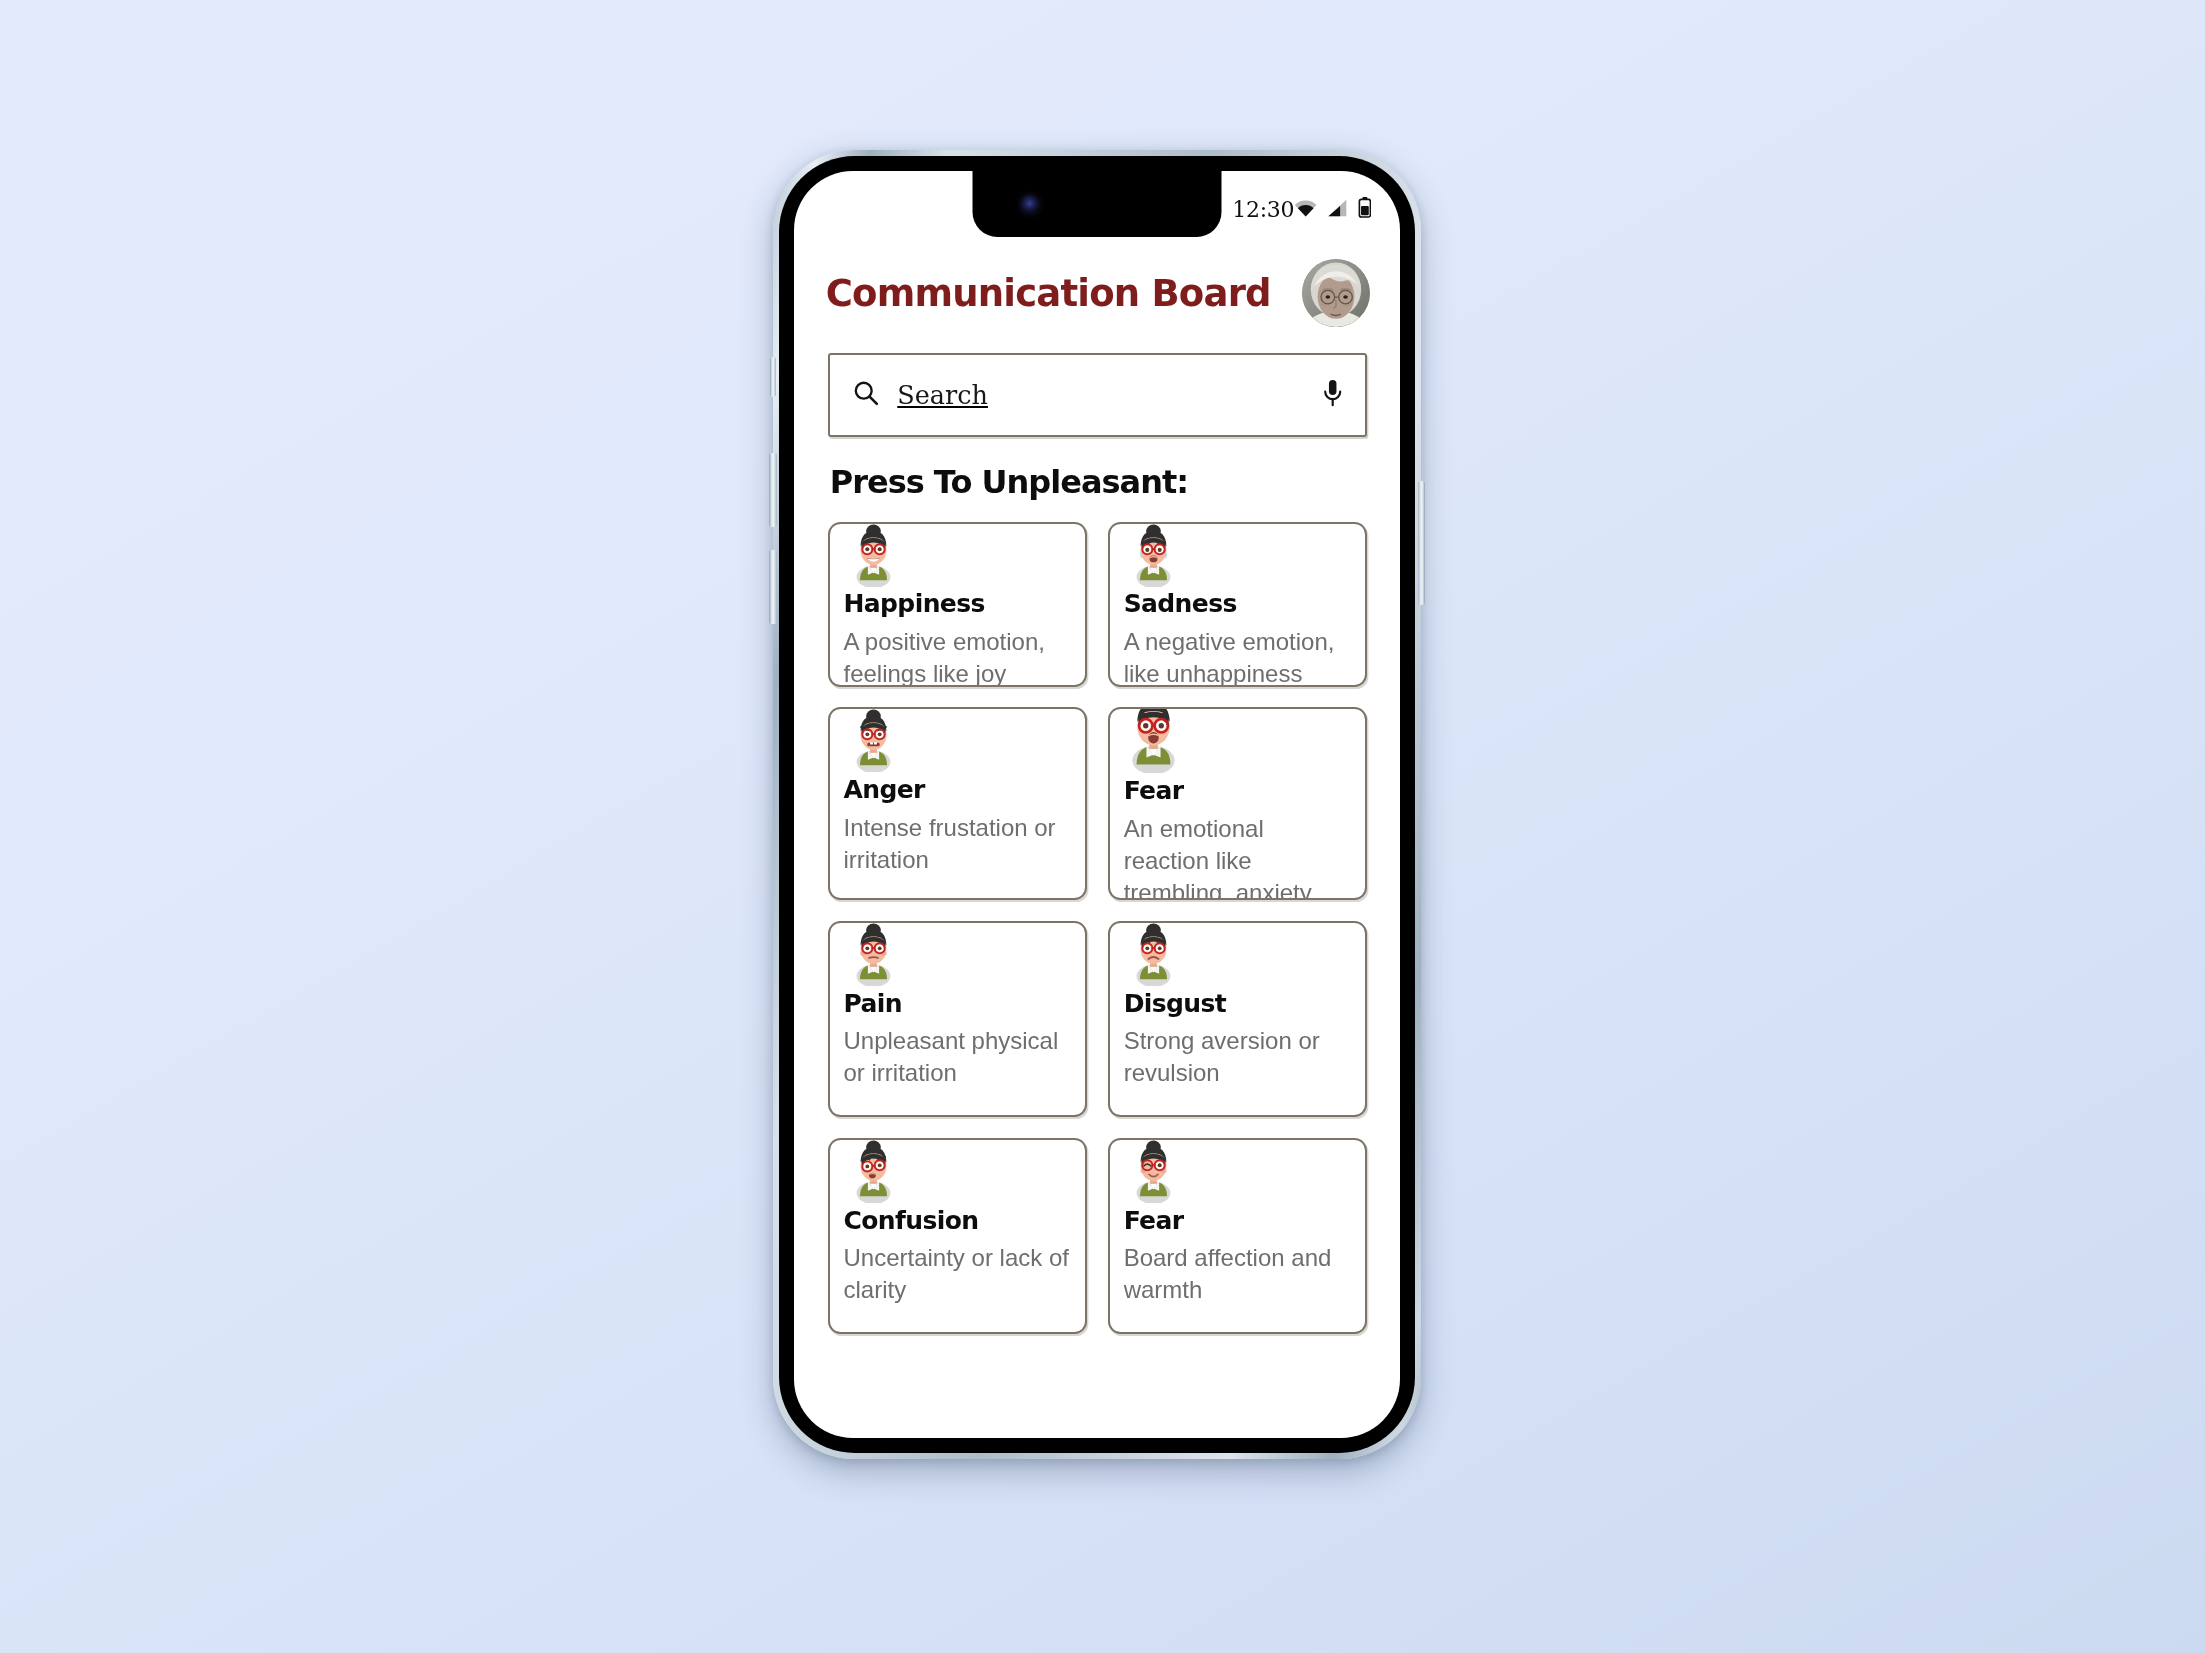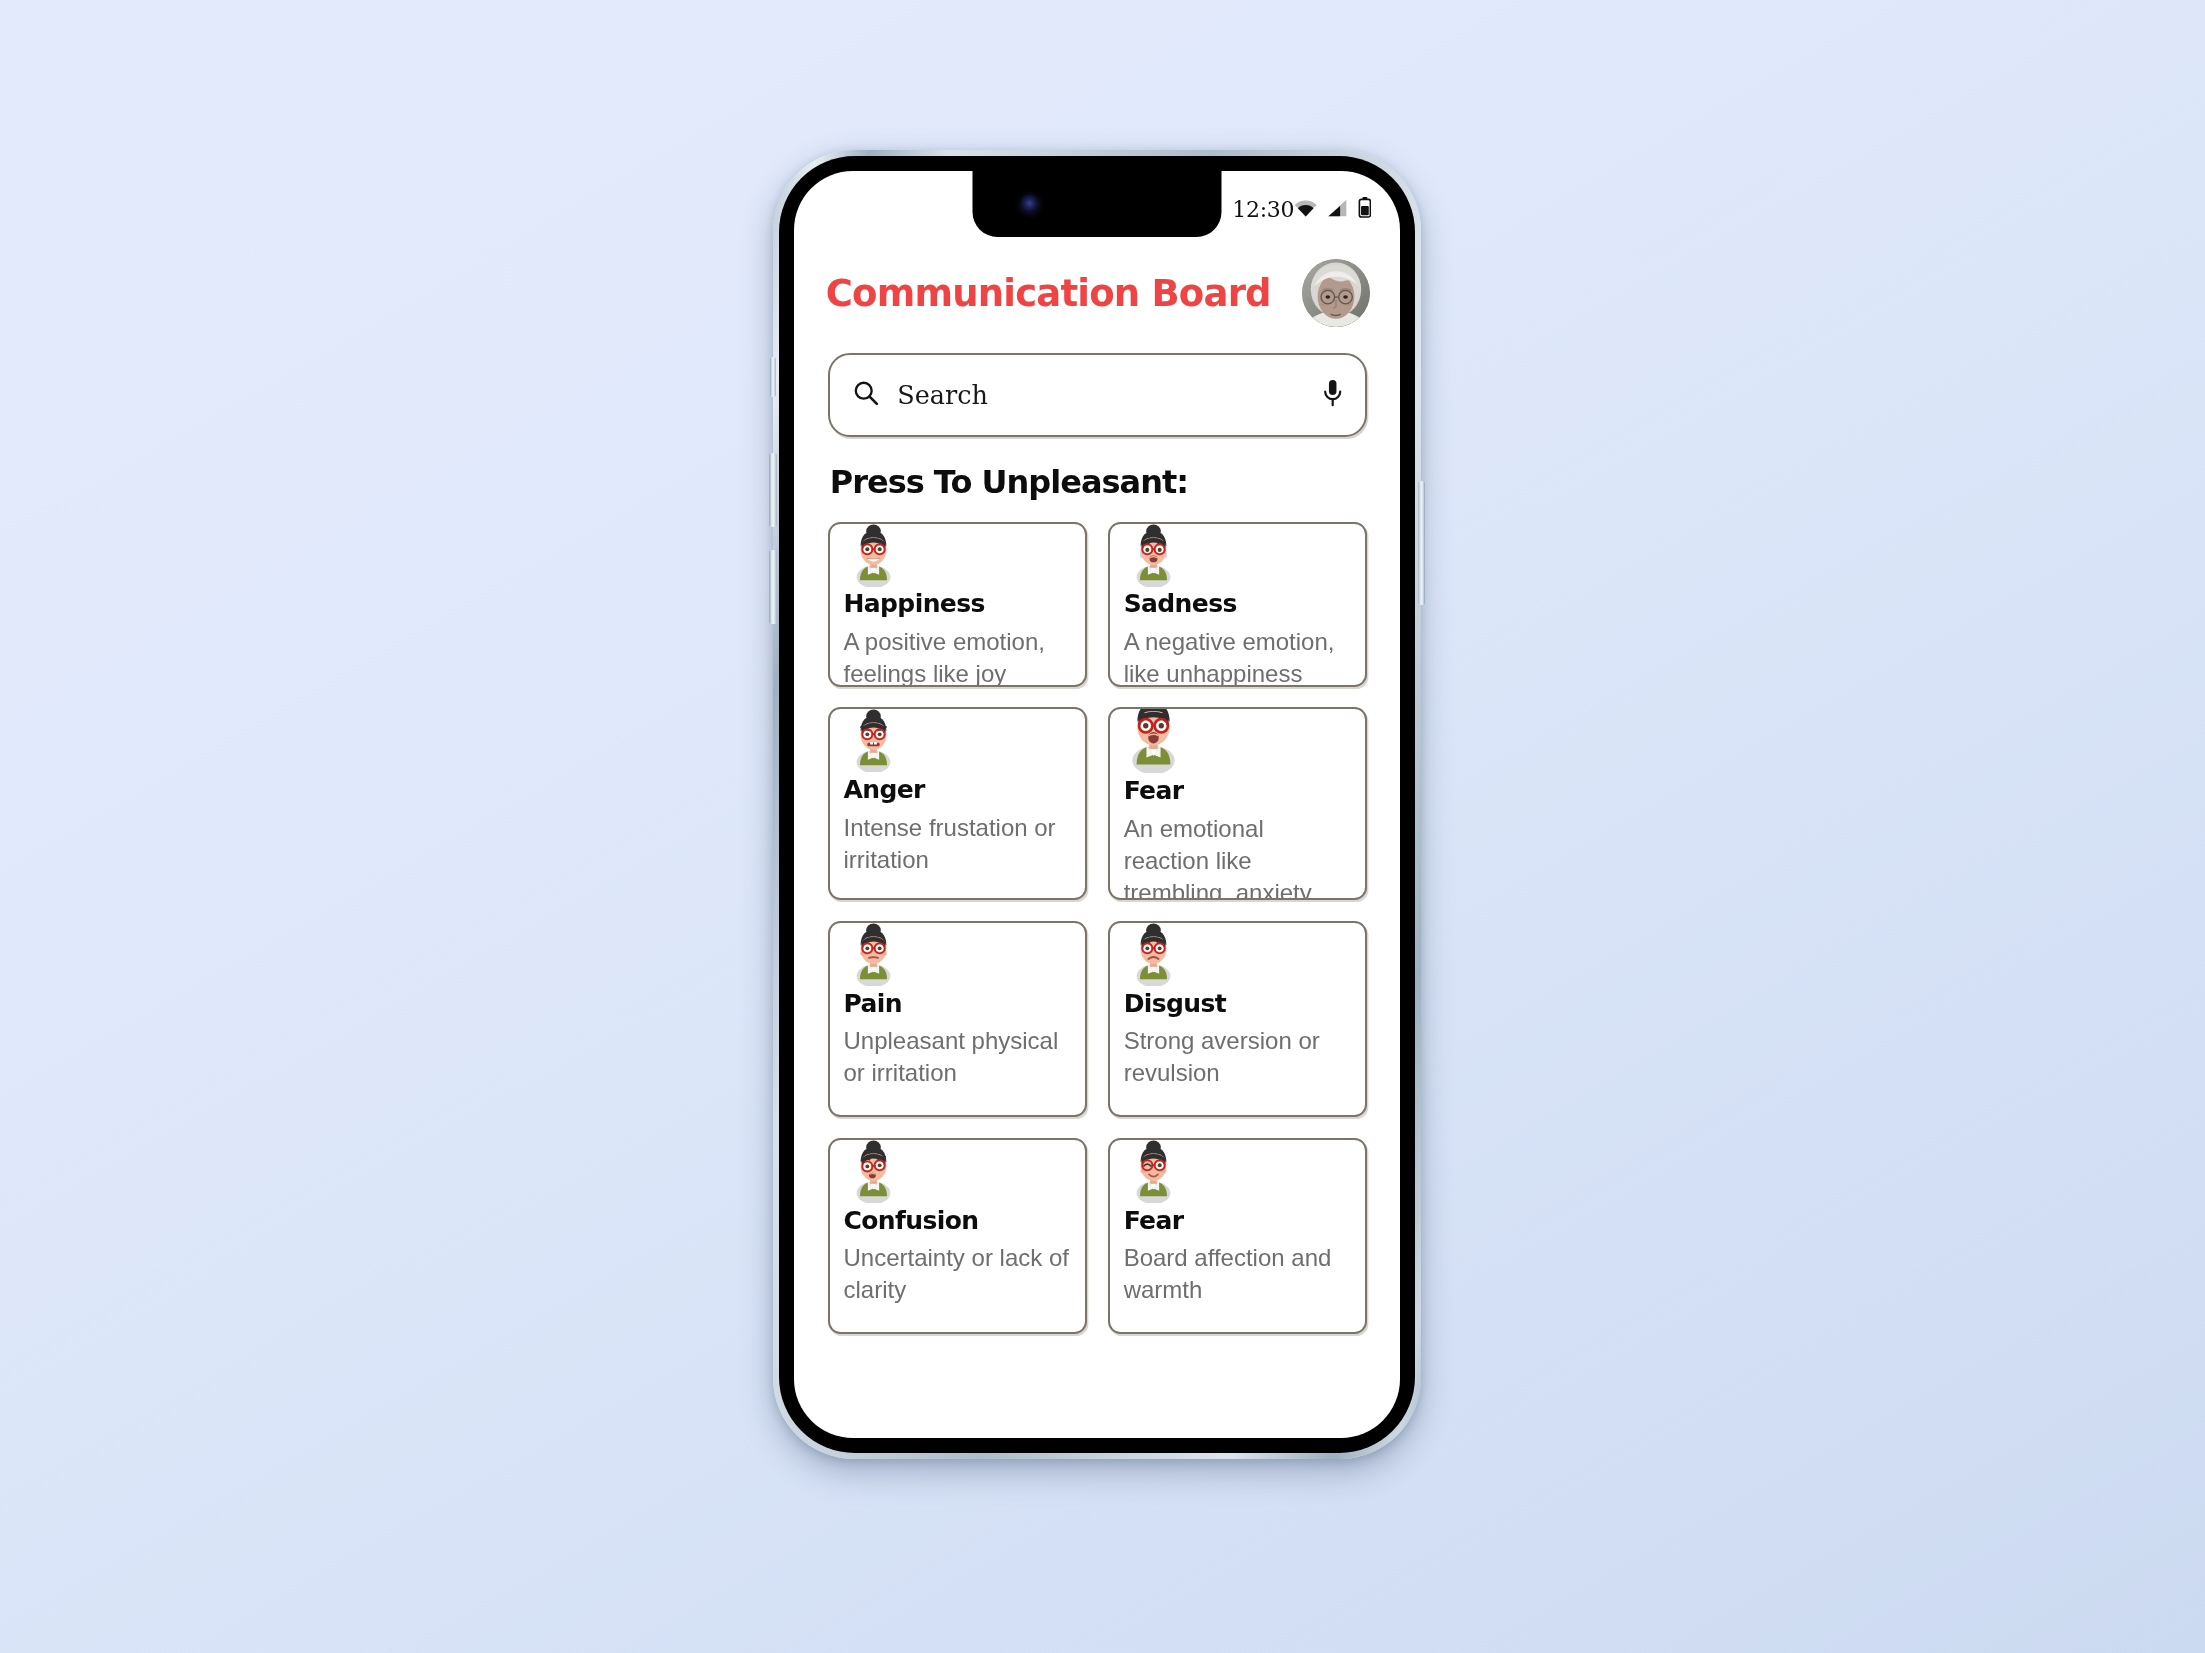--- a/index.html
+++ b/index.html
@@ -131,21 +131,21 @@
     height: 83px;
     display: flex;
     align-items: center;
     justify-content: space-between;
     padding: 0 30px 0 32px;
   }
   .app-title {
     font-family: "DejaVu Sans", sans-serif;
     font-size: 37px;
     font-weight: 700;
-    color: #ef4444;
+    color: #7f1d1d;
     letter-spacing: -0.8px;
   }
   .avatar {
     width: 68px;
     height: 68px;
     border-radius: 50%;
     overflow: hidden;
     flex: none;
     background: #8d8f8a;
   }
@@ -155,26 +155,27 @@
     position: absolute;
     top: 182px;
     left: 34px;
     right: 33px;
     height: 84px;
   }
   .search-box {
     width: 100%;
     height: 100%;
     border: 2.1px solid #7d7468;
-    border-radius: 22px;
+    border-radius: 3px;
     background: #fff;
     display: flex;
     align-items: center;
     padding: 0 20.7px 0 22px;
     box-shadow: 1.4px 2.1px 0 rgba(120,110,98,0.30);
+    text-decoration: underline;
   }
   .search-text {
     flex: 1;
     font-family: "DejaVu Serif", serif;
     font-size: 25.5px;
     color: #181818;
     margin-left: 18px;
   }
 
   

